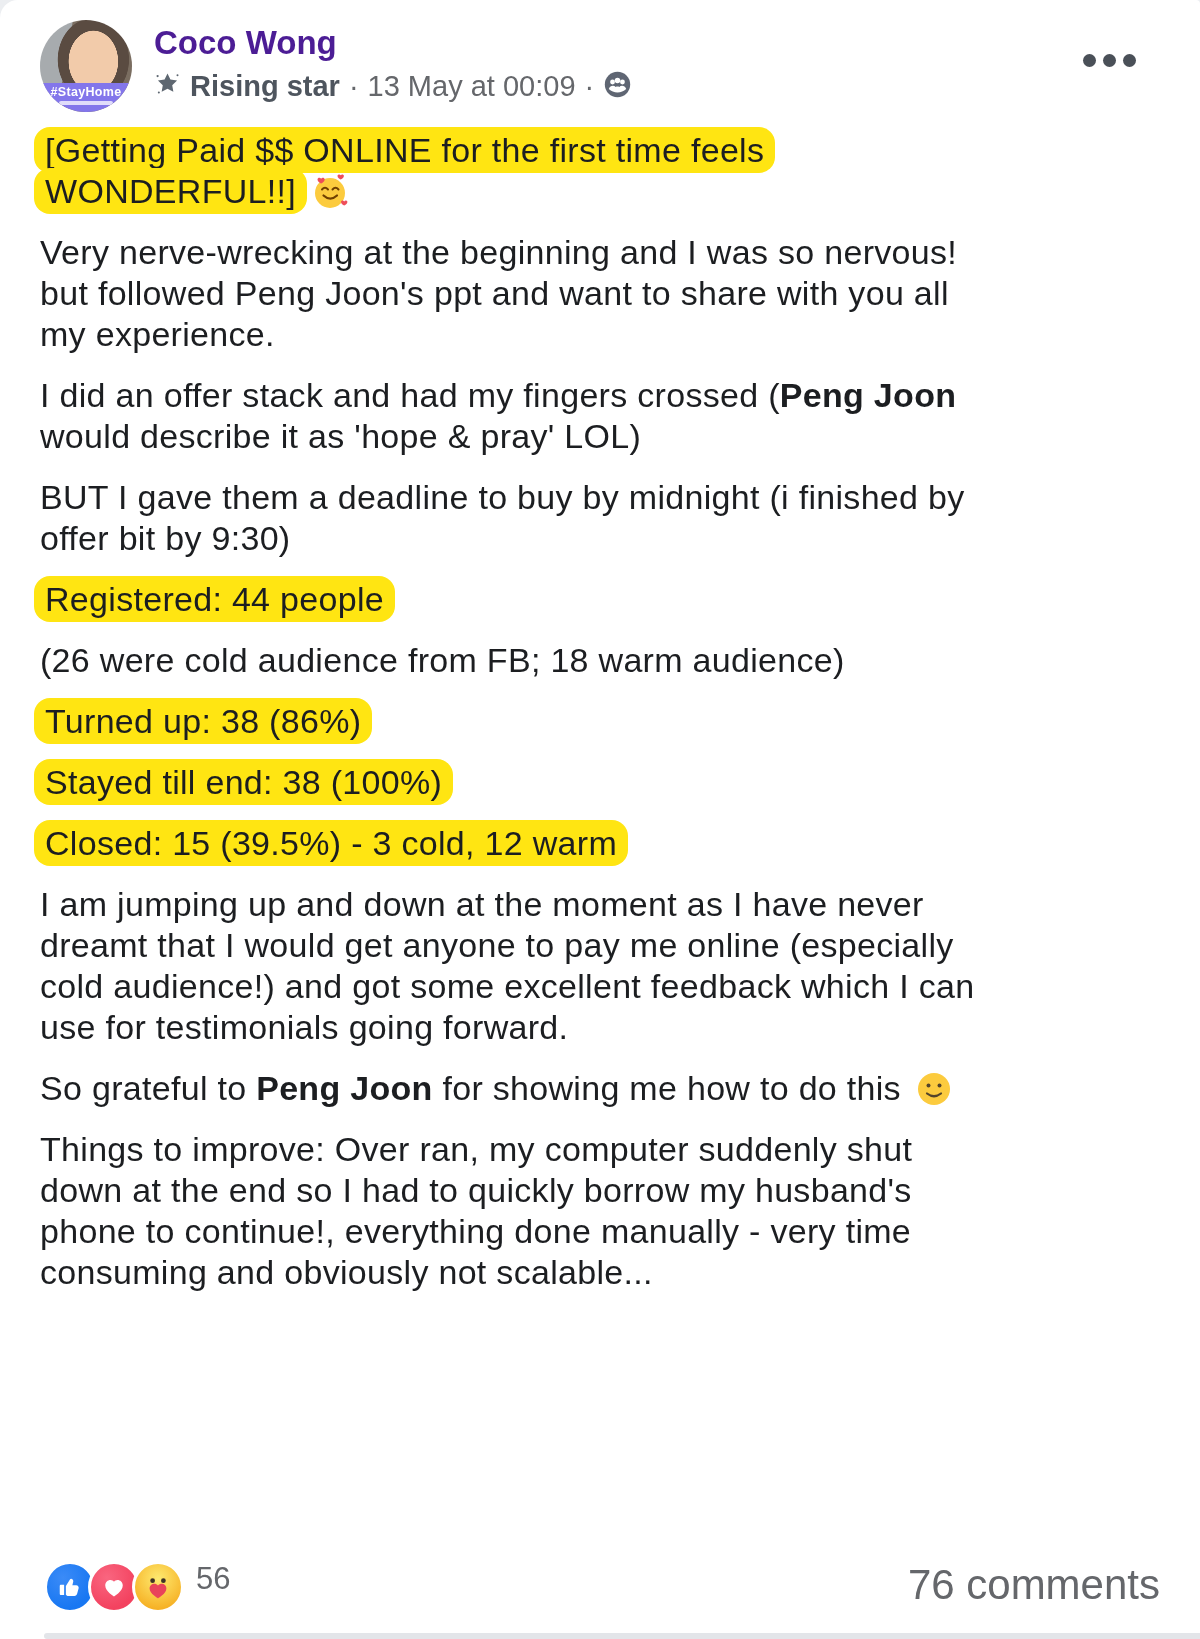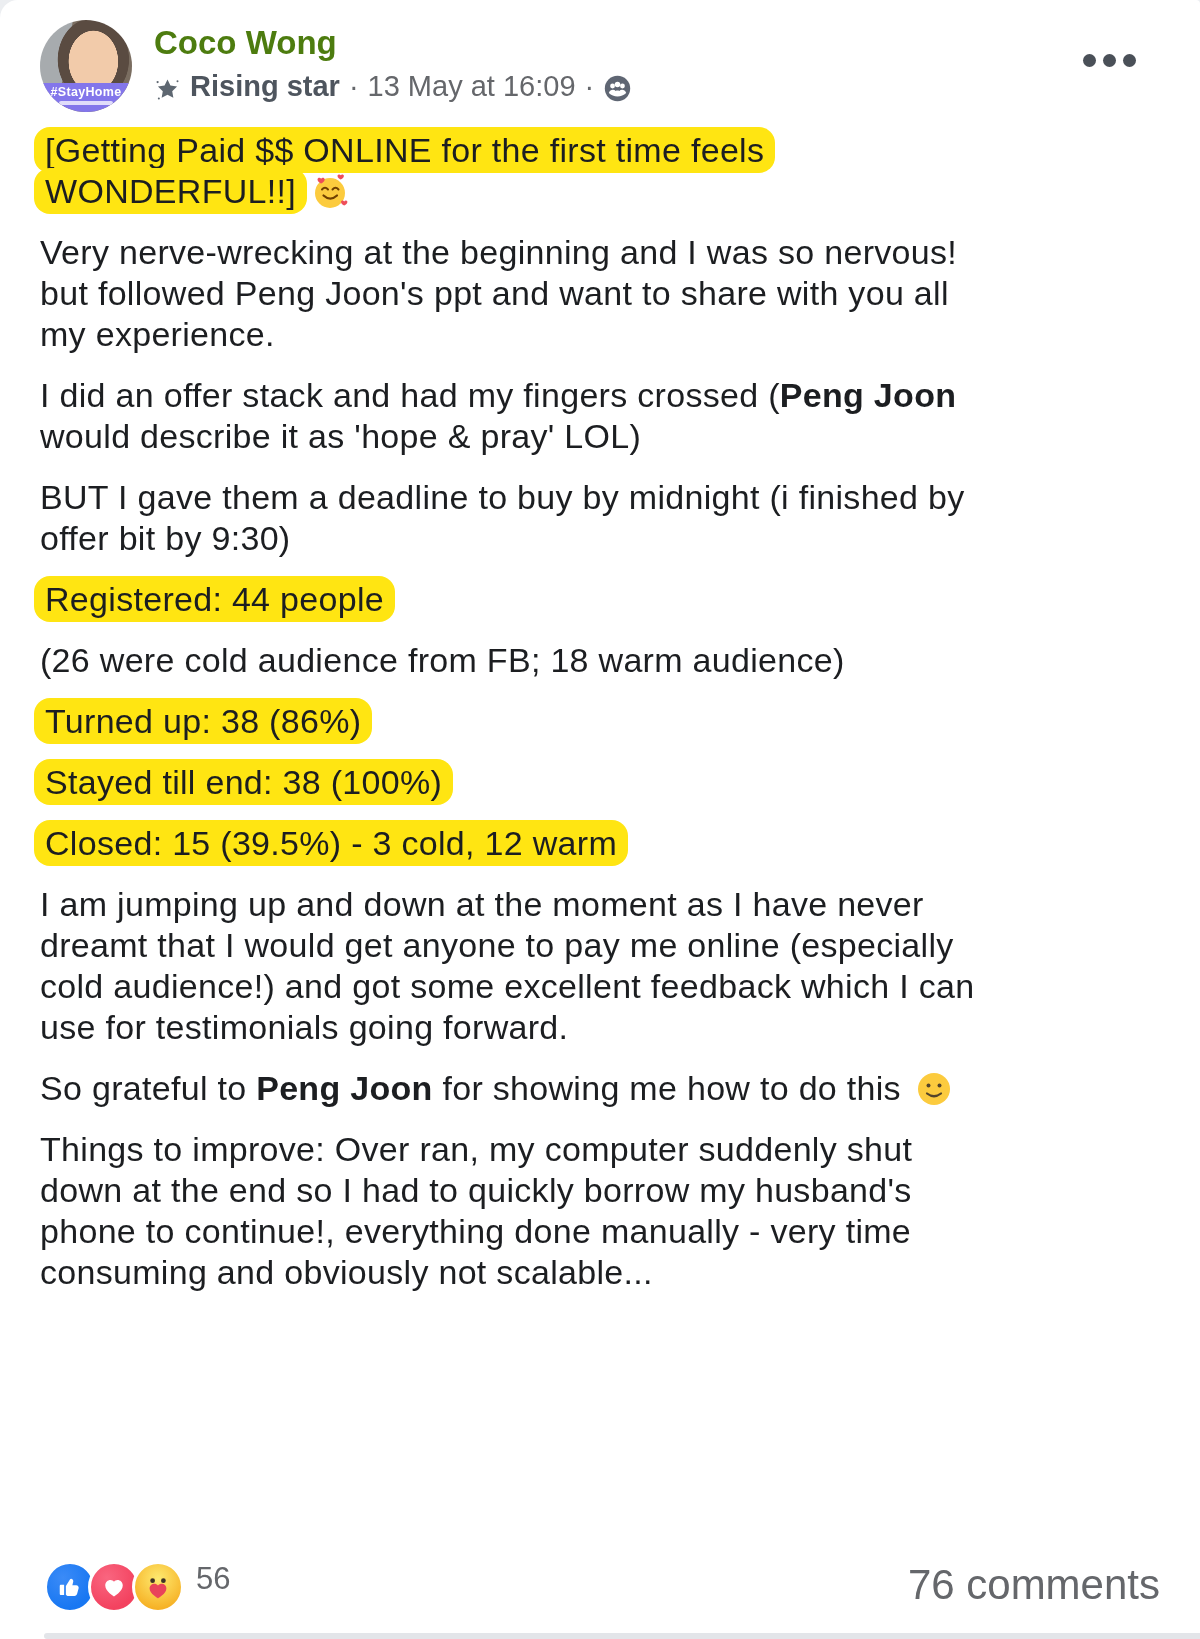--- a/index.html
+++ b/index.html
@@ -14,22 +14,22 @@
   .avatar { position:relative; width:92px; height:92px; border-radius:50%; overflow:hidden; flex-shrink:0; cursor:pointer;
     background:
       radial-gradient(ellipse 25px 31px at 58% 45%, #f2cbaa 0 98%, rgba(0,0,0,0) 100%),
       radial-gradient(ellipse 36px 42px at 58% 43%, #5a4b41 0 98%, rgba(0,0,0,0) 100%),
       linear-gradient(100deg, #a7abae 0 30%, #7a6d60 31% 100%);
   }
   .avatar-band { position:absolute; left:0; right:0; bottom:0; height:29px; background:#8376eb; text-align:center; }
   .avatar-band-label { display:block; color:#fff; font-size:12.5px; font-weight:bold; letter-spacing:.3px; margin-top:2px; }
   .avatar-band-sub { display:block; width:58%; height:4px; margin:2px auto 0; background:rgba(255,255,255,.75); border-radius:2px; }
   .header-info { margin-left:22px; padding-top:2px; }
-  .author { font-size:33px; font-weight:bold; color:#4d7c0f; line-height:1.25; cursor:pointer; }
-  .meta { display:flex; align-items:flex-end; gap:9px; margin-top:7px; font-size:29px; color:#65676b; }
+  .author { font-size:33px; font-weight:bold; color:#4c1d95; line-height:1.25; cursor:pointer; }
+  .meta { display:flex; align-items:flex-start; gap:9px; margin-top:7px; font-size:29px; color:#65676b; }
   .badge-label { font-weight:bold; color:#4e555e; }
   .meta .dot { color:#65676b; }
   .meta svg { display:block; }
   .timestamp { cursor:pointer; }
   .menu { position:absolute; top:48px; right:58px; display:flex; gap:7px; cursor:pointer; padding:6px; }
   .menu i { width:13px; height:13px; border-radius:50%; background:#4a5058; }
   
   .post-text { padding:18px 49px 0 40px; font-size:34px; line-height:41px; letter-spacing:.3px; white-space:pre-wrap; }
   .post-text p { margin:0 0 20px 0; }
   .hl {
@@ -71,21 +71,21 @@
         <span>
           <svg viewBox="0 0 24 24" width="27" height="27">
               <path fill="#5e6771" d="M12 3l2.6 5.4 5.9.9-4.3 4.2 1 5.9L12 16.6l-5.2 2.8 1-5.9L3.5 9.3l5.9-.9z"></path>
               <circle cx="3.2" cy="5.4" r="1" fill="#5e6771"></circle>
               <circle cx="20.9" cy="4.6" r="0.9" fill="#5e6771"></circle>
               <circle cx="4.3" cy="19.9" r="0.9" fill="#5e6771"></circle>
             </svg>
         </span>
         <span class="badge-label">Rising star</span>
         <span class="dot">·</span>
-        <span class="timestamp">13 May at 16:09</span>
+        <span class="timestamp">13 May at 00:09</span>
         <span class="dot">·</span>
         <span>
           <svg viewBox="0 0 24 24" width="29" height="29">
               <circle cx="12" cy="12" r="10.5" fill="#5f6673"></circle>
               <circle cx="7.9" cy="9.9" r="2" fill="#fff"></circle>
               <circle cx="16.1" cy="9.9" r="2" fill="#fff"></circle>
               <circle cx="12" cy="8.7" r="2.3" fill="#fff"></circle>
               <path d="M4.8 15.8c.6-1.8 2-2.7 3.4-2.7.9 0 1.7.3 2.3.9.4-.2.9-.3 1.5-.3s1.1.1 1.5.3c.6-.6 1.4-.9 2.3-.9 1.4 0 2.8.9 3.4 2.7a10.5 10.5 0 0 1-14.4 0z" fill="#fff"></path>
             </svg>
         </span>

